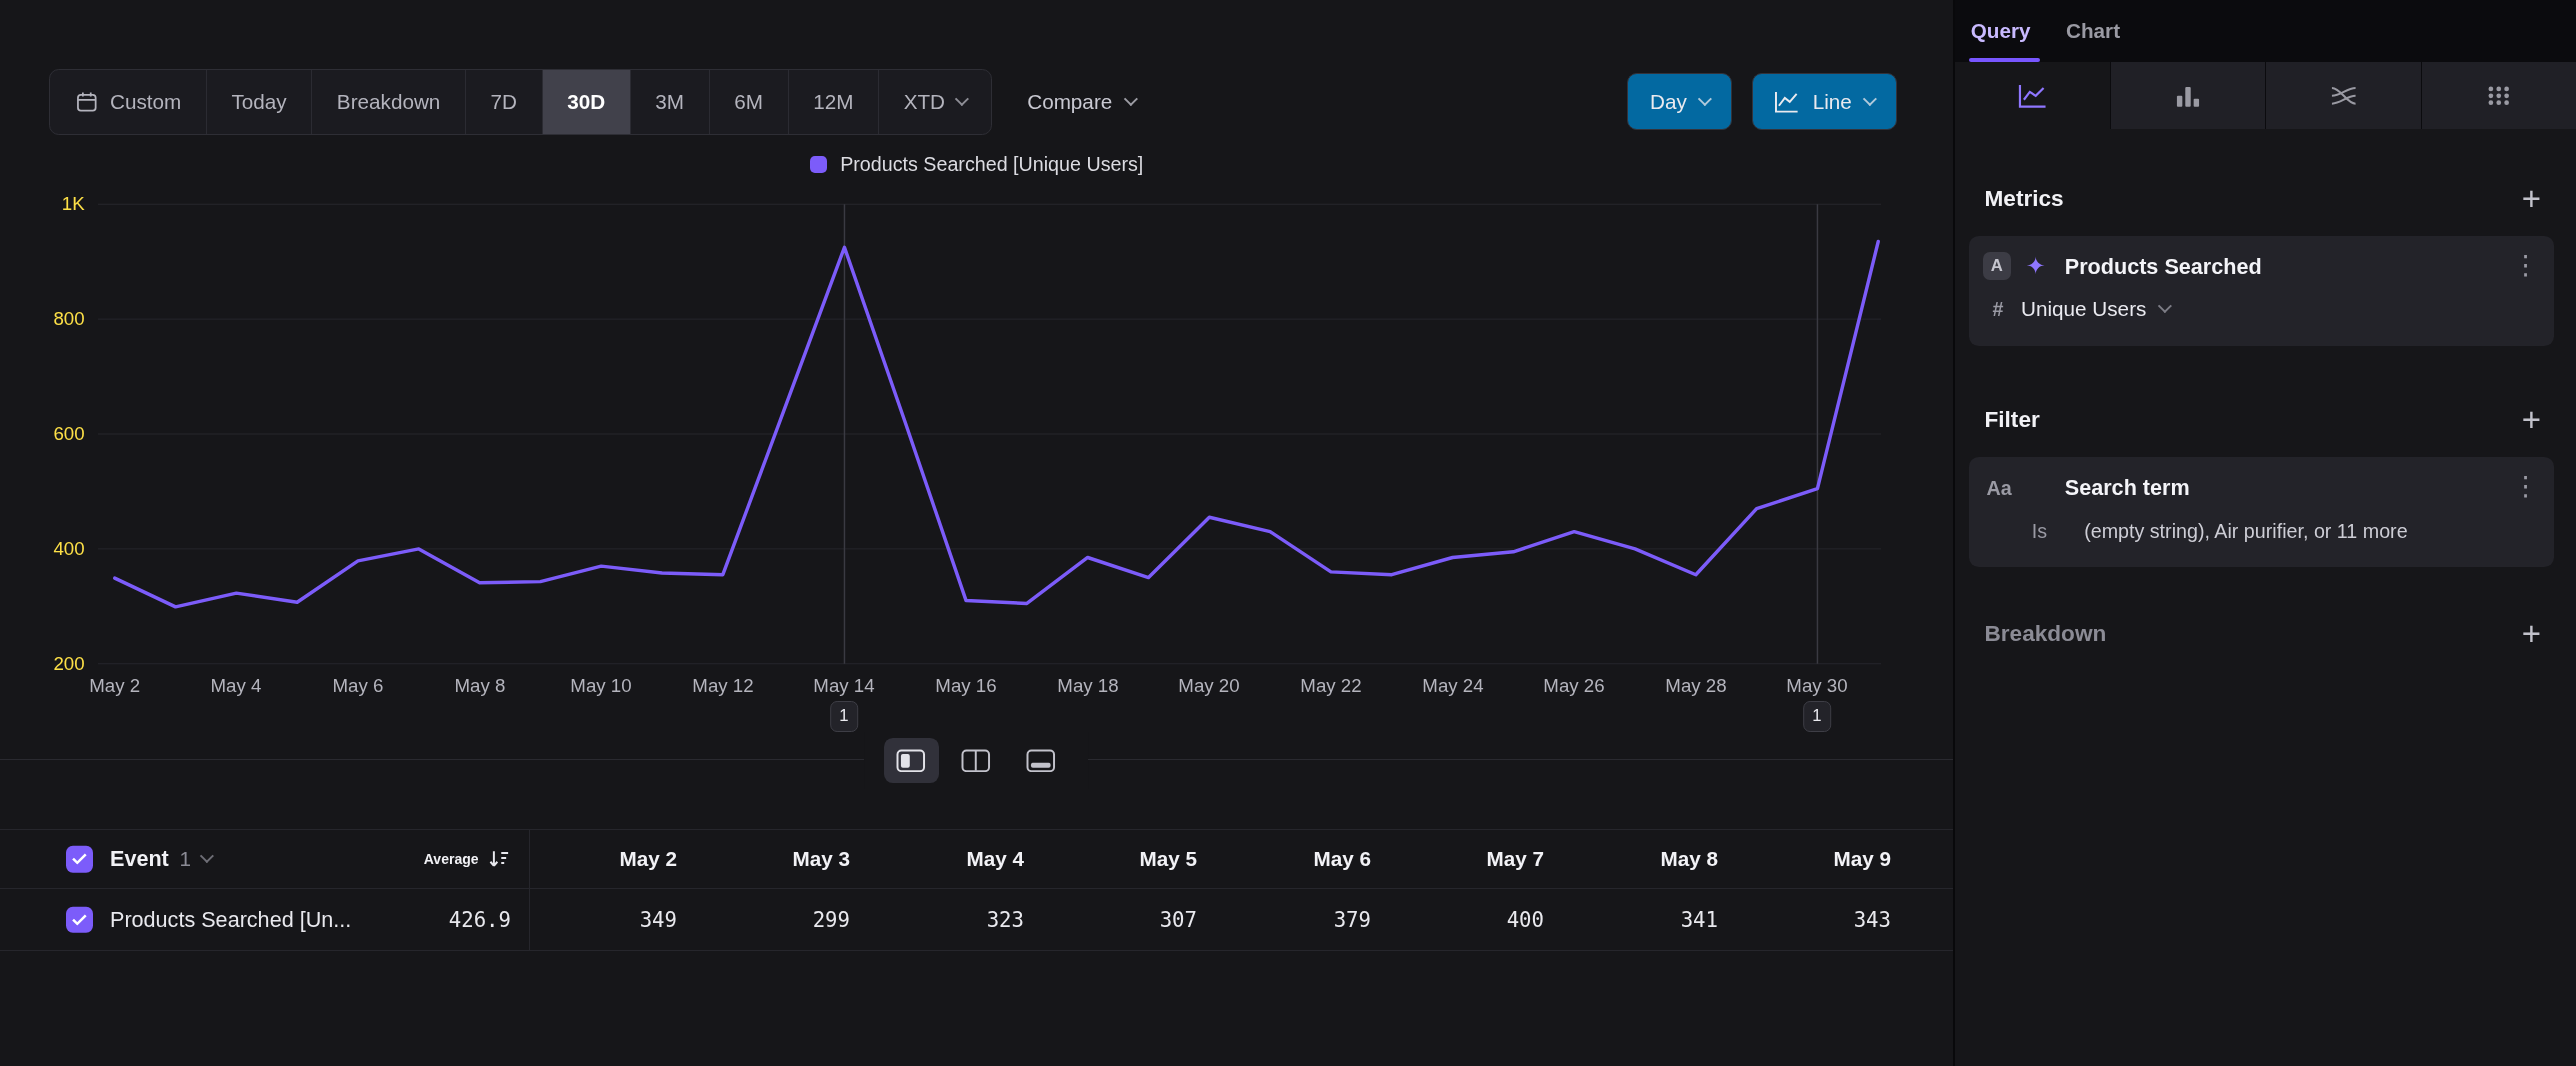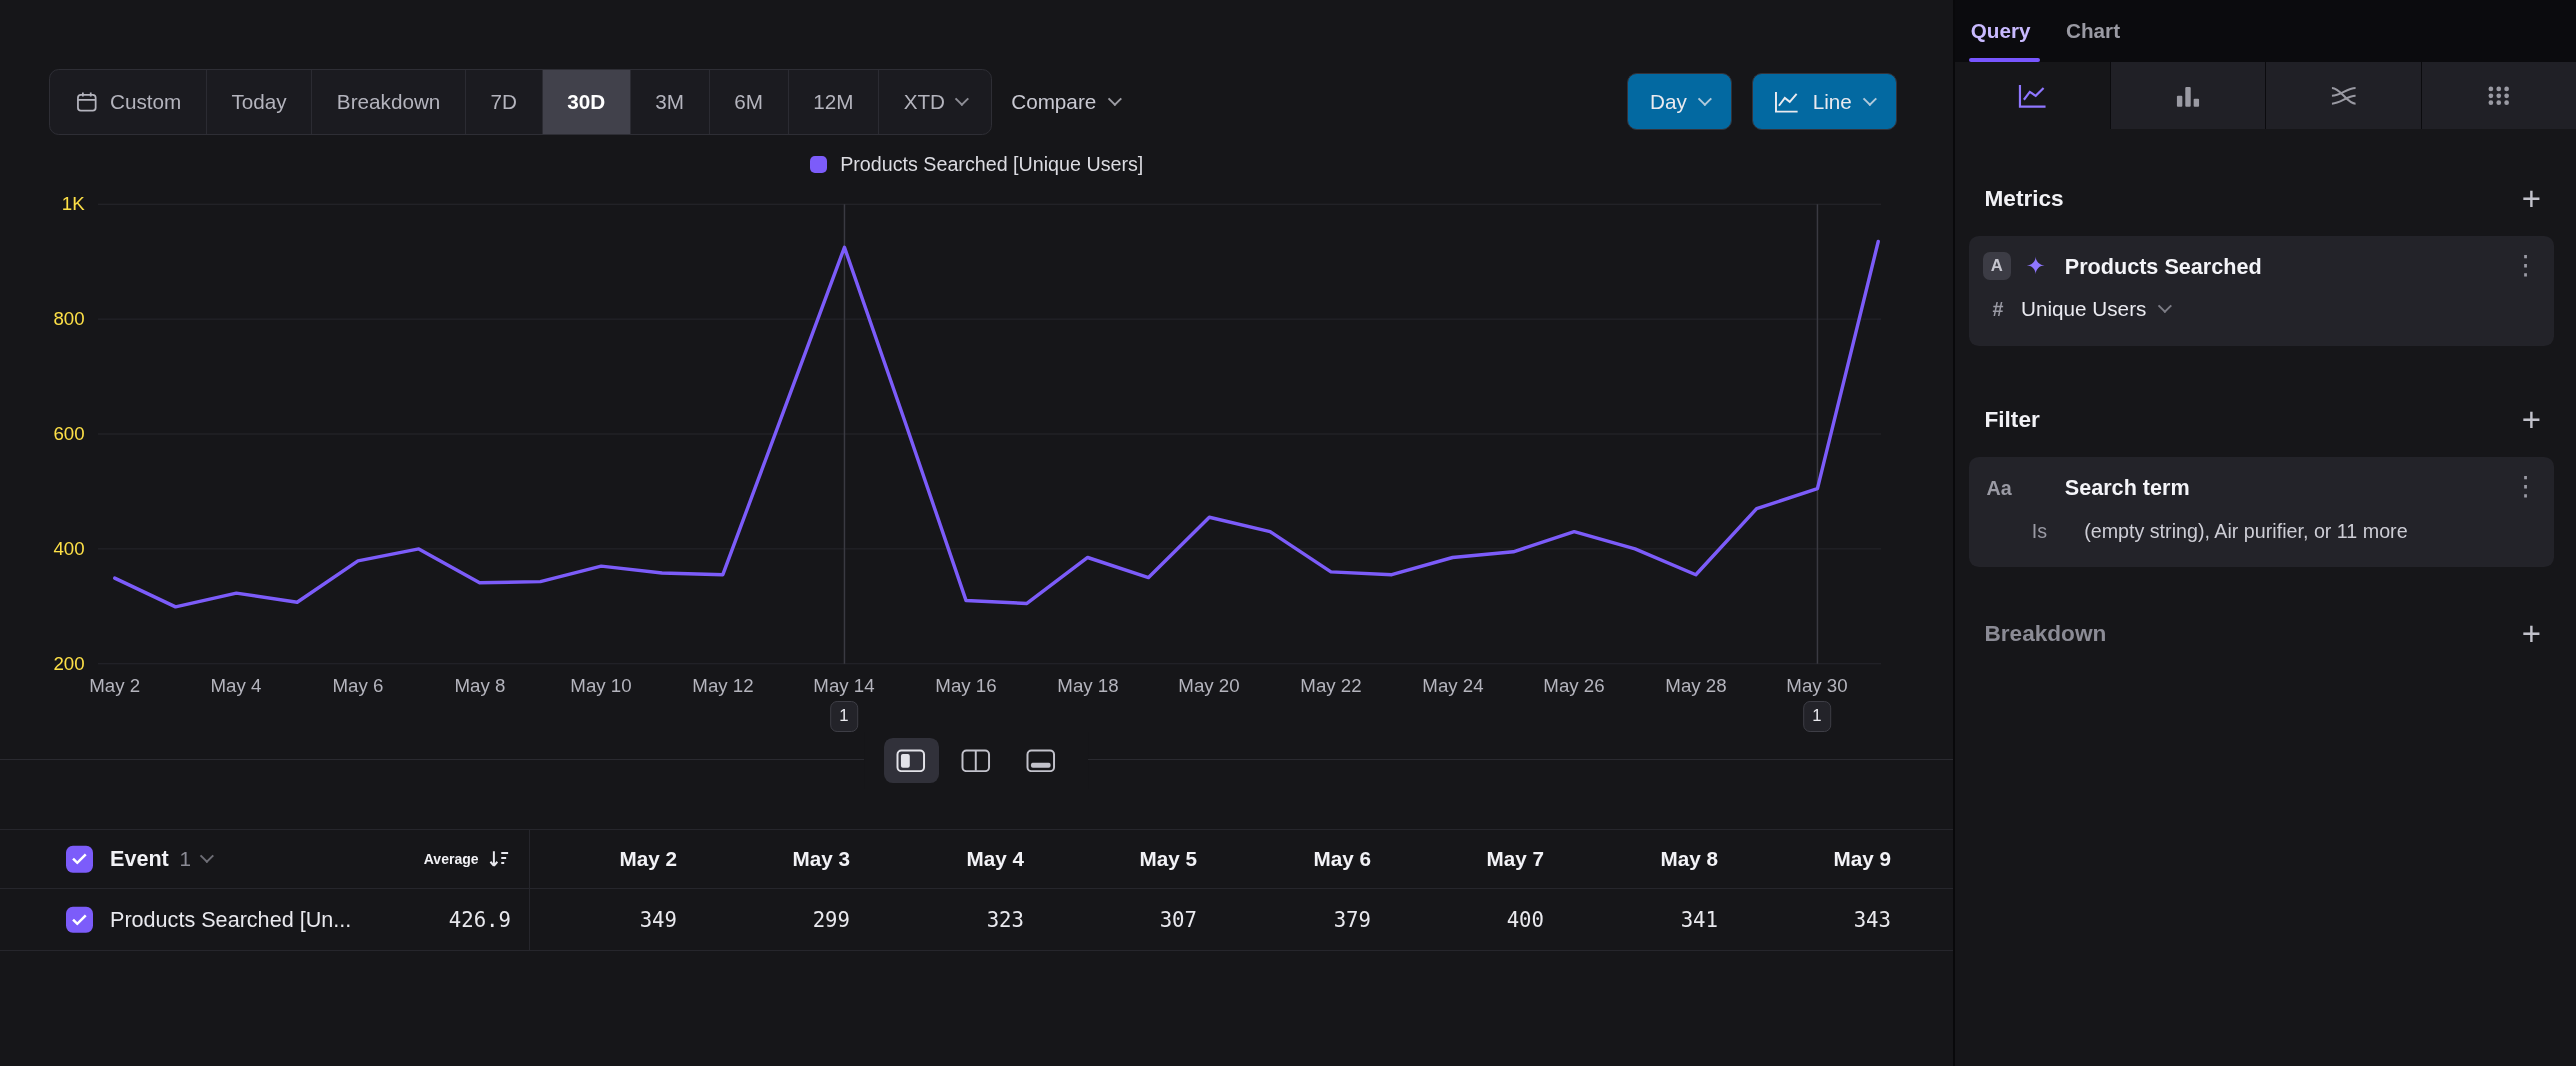--- a/index.html
+++ b/index.html
@@ -7,21 +7,21 @@
   body{background:#161619;font-family:"Liberation Sans",sans-serif;color:#ececf1;overflow:hidden;}
   .app{position:relative;width:2576px;height:1067px;}
   .main{position:absolute;left:0;top:0;width:1953px;height:1067px;}
 
   
   .toolbar{position:absolute;left:49px;top:73px;width:1848px;height:57px;display:flex;align-items:center;}
   .range-group{display:flex;height:66px;border:1px solid #2e2e35;border-radius:9.8px;overflow:hidden;background:#1b1b20;}
   .seg-item{display:flex;align-items:center;gap:11.8px;padding:0 24.6px;font-size:20.7px;color:#b4b4bd;cursor:pointer;border-left:1px solid #2b2b32;white-space:nowrap;}
   .seg-item:first-child{border-left:none;}
   .seg-item.active{background:#41414b;color:#ffffff;font-weight:600;}
-  .compare-btn{margin-left:19px;display:flex;align-items:center;gap:13.8px;background:none;border:none;color:#c9c9d2;font-size:20.7px;font-family:inherit;cursor:pointer;}
+  .compare-btn{margin-left:35px;display:flex;align-items:center;gap:13.8px;background:none;border:none;color:#c9c9d2;font-size:20.7px;font-family:inherit;cursor:pointer;}
   .toolbar-right{margin-left:auto;display:flex;gap:19.7px;}
   .tb-btn{height:57px;padding:0 21.6px;display:flex;align-items:center;gap:12.8px;background:#0369a1;border:1px solid #33333b;border-radius:9.8px;color:#eaeaef;font-size:20.7px;font-family:inherit;cursor:pointer;}
   .chev{width:9.8px;height:9.8px;border-right:2px solid currentColor;border-bottom:2px solid currentColor;transform:rotate(45deg);display:inline-block;margin-top:-5.9px;opacity:.75;}
 
   
   .legend{position:absolute;left:0;top:153px;width:1953px;display:flex;justify-content:center;align-items:center;gap:12.8px;cursor:pointer;}
   .swatch{width:17.7px;height:17.7px;border-radius:4.9px;background:#7c5cfa;}
   .legend-label{font-size:19.7px;color:#dcdce2;}
   #chart-svg{position:absolute;left:98px;top:204px;overflow:visible;}
   #y-axis{position:absolute;left:21.6px;top:204px;width:63px;height:460px;}

